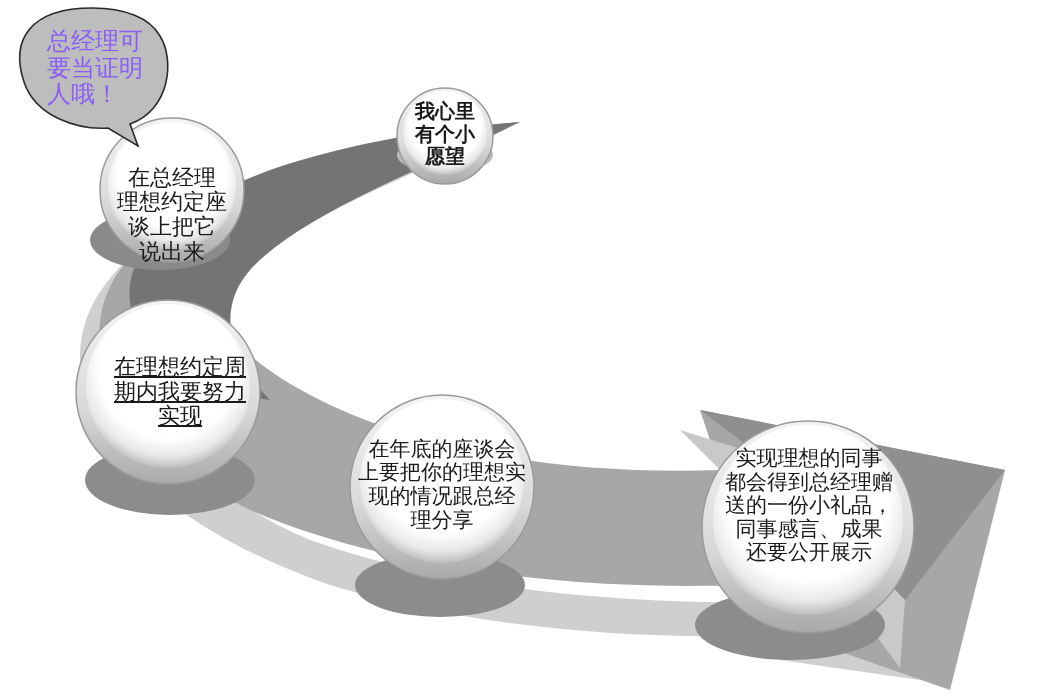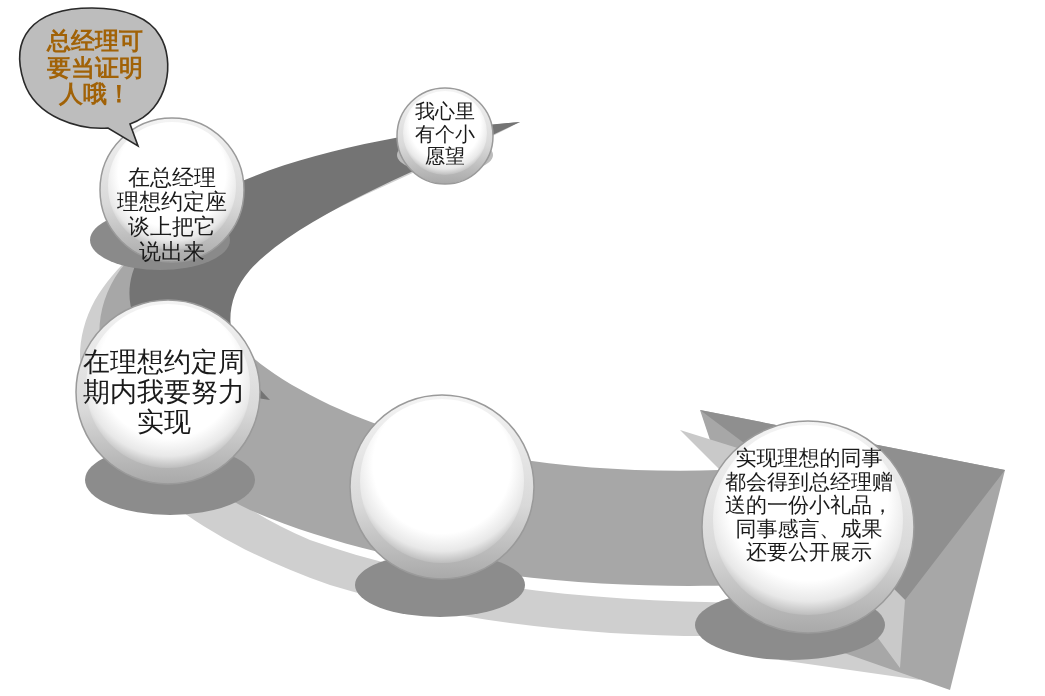--- a/index.html
+++ b/index.html
@@ -7,21 +7,21 @@
          font-family: "DejaVu Serif", "Liberation Serif", serif; }
   #stage { position: absolute; left: 0; top: 0; width: 1045px; height: 696px; }
   svg.bg { position: absolute; left: 0; top: 0; }
   .node-text {
     position: absolute; display: flex; align-items: center; justify-content: center;
     text-align: center; color: #1a1a1a; line-height: 1.12; letter-spacing: 0;
     white-space: pre-line;
   }
   .bubble-text {
     position: absolute; display: flex; align-items: center; justify-content: center;
-    text-align: center; color: #a16207; line-height: 1.12; white-space: pre-line; font-weight: bold;
+    text-align: left; color: #8b5cf6; line-height: 1.12; white-space: pre-line;
   }
 </style>
 </head>
 <body>
 
 <div id="stage">
 
   <svg class="bg" width="1045" height="696" viewBox="0 0 1045 696">
     <defs>
       <radialGradient id="glass" cx="50%" cy="40%" r="60%">
@@ -73,32 +73,36 @@
       <circle cx="808" cy="520" r="95" fill="url(#glass)"></circle>
     </g>
 
     <path d="M 92 8 C 30 8, 10 40, 24 82 C 36 118, 80 130, 108 128 L 138 146 L 130 124 C 170 110, 175 60, 160 36 C 150 18, 125 8, 92 8 Z" fill="#bdbdbd" stroke="#2a2a2a" stroke-width="1.6"></path>
   </svg>
 
   <div class="bubble-text" style="left:22px; top:18px; width:146px; height:100px; font-size:24px;">总经理可
 要当证明
 人哦！</div>
 
-  <div class="node-text" style="left:400px; top:94px; width:90px; height:80px; font-size:20px;">我心里
+  <div class="node-text" style="left:400px; top:94px; width:90px; height:80px; font-size:20px;font-weight:bold;">我心里
 有个小
 愿望</div>
 
   <div class="node-text" style="left:102px; top:136px; width:140px; height:110px; font-size:22px;margin-top:24px;">在总经理
 理想约定座
 谈上把它
 说出来</div>
 
-  <div class="node-text" style="left:76px; top:350px; width:176px; height:84px; font-size:27px;">在理想约定周
+  <div class="node-text" style="left:92px; top:350px; width:176px; height:84px; font-size:22px;text-decoration:underline;">在理想约定周
 期内我要努力
 实现</div>
 
+  <div class="node-text" style="left:348px; top:432px; width:188px; height:106px; font-size:21px;">在年底的座谈会
+上要把你的理想实
+现的情况跟总经
+理分享</div>
 
   <div class="node-text" style="left:712px; top:438px; width:194px; height:136px; font-size:21px;">实现理想的同事
 都会得到总经理赠
 送的一份小礼品，
 同事感言、成果
 还要公开展示</div>
 </div>
 
 </body></html>

